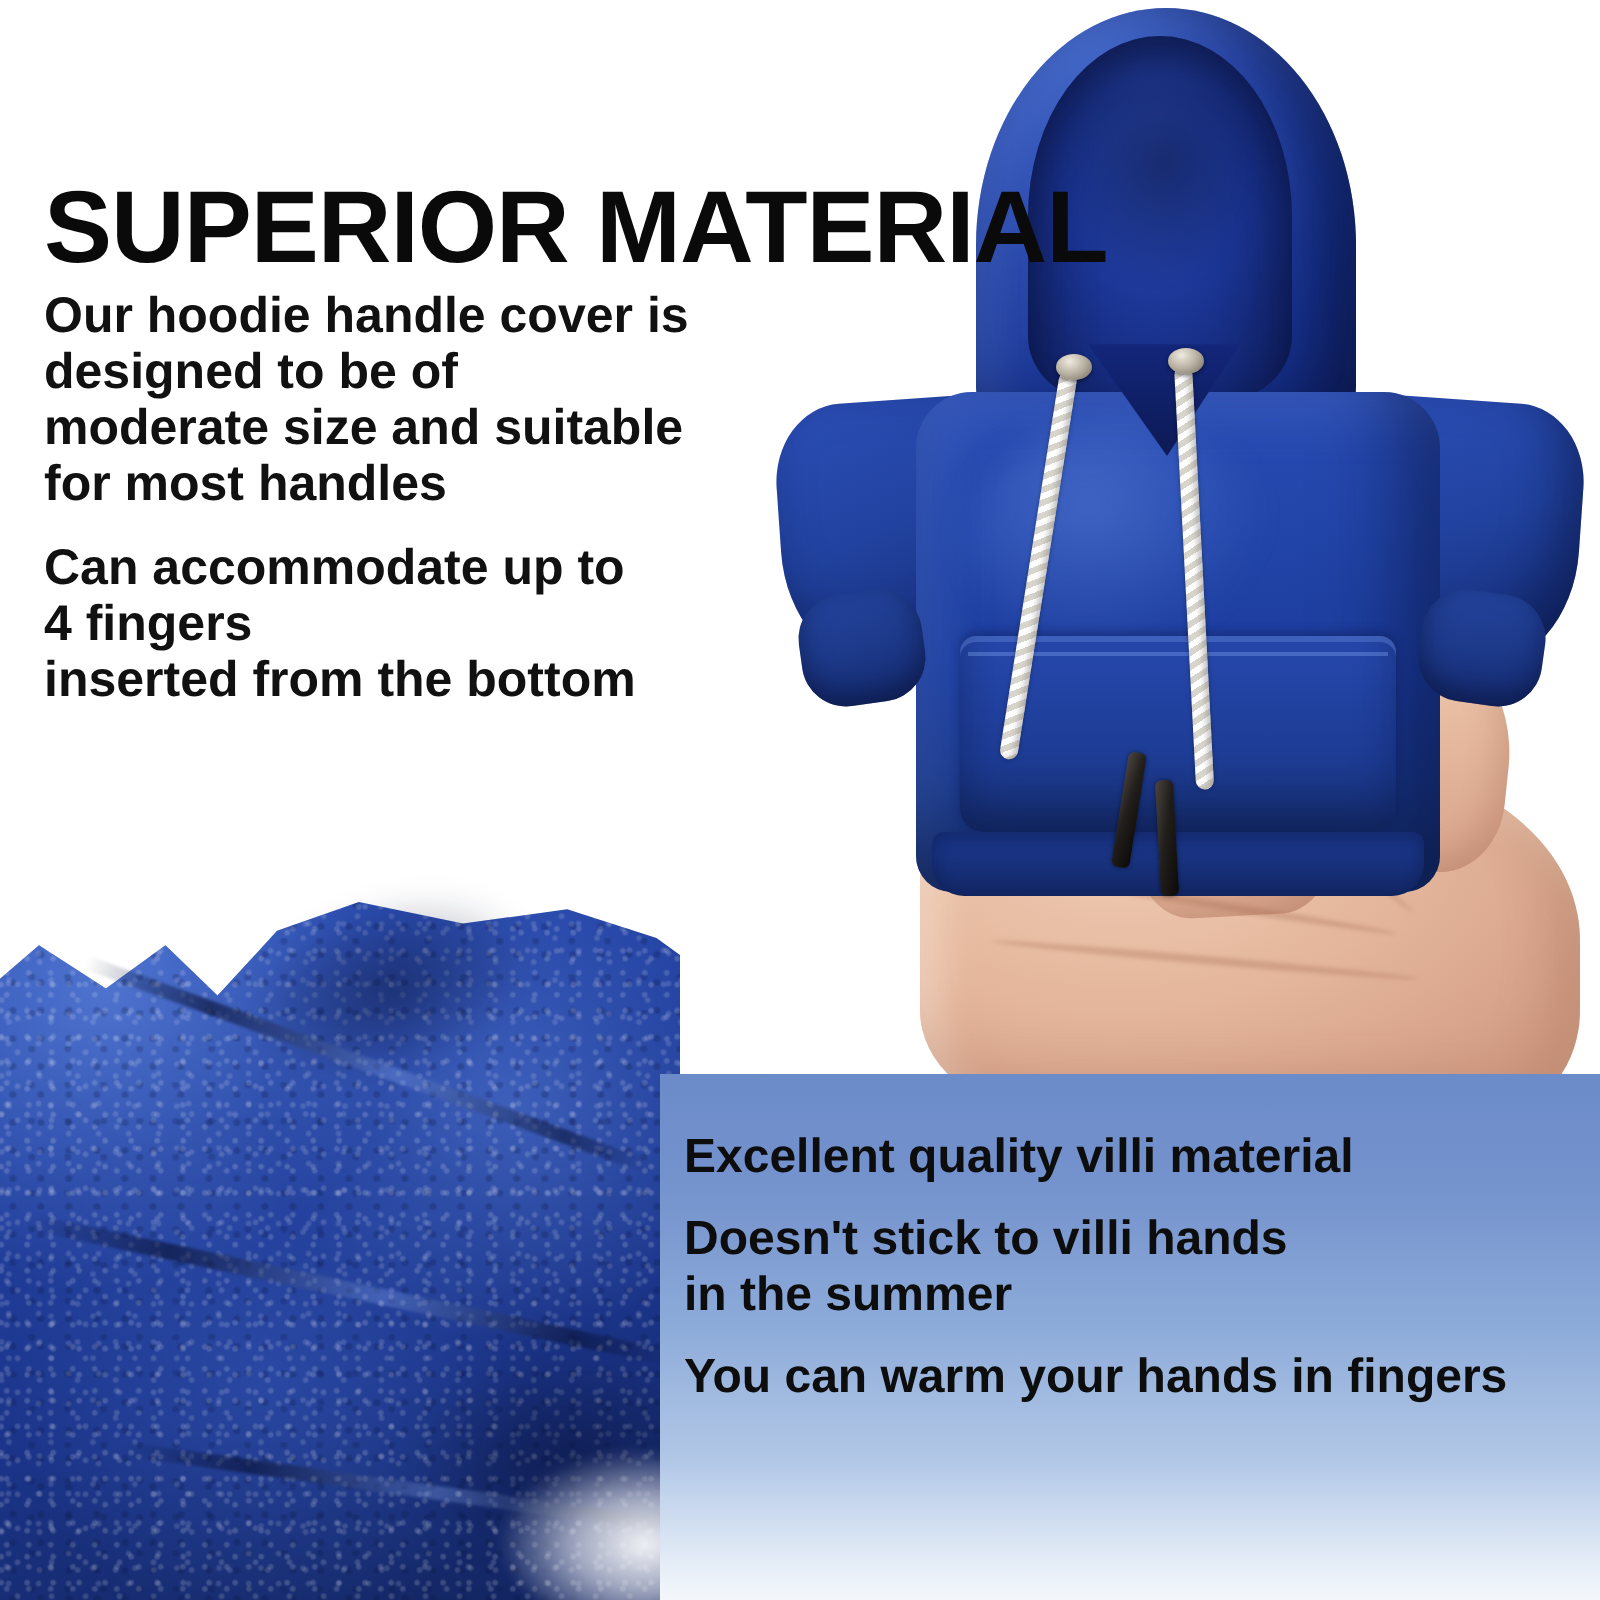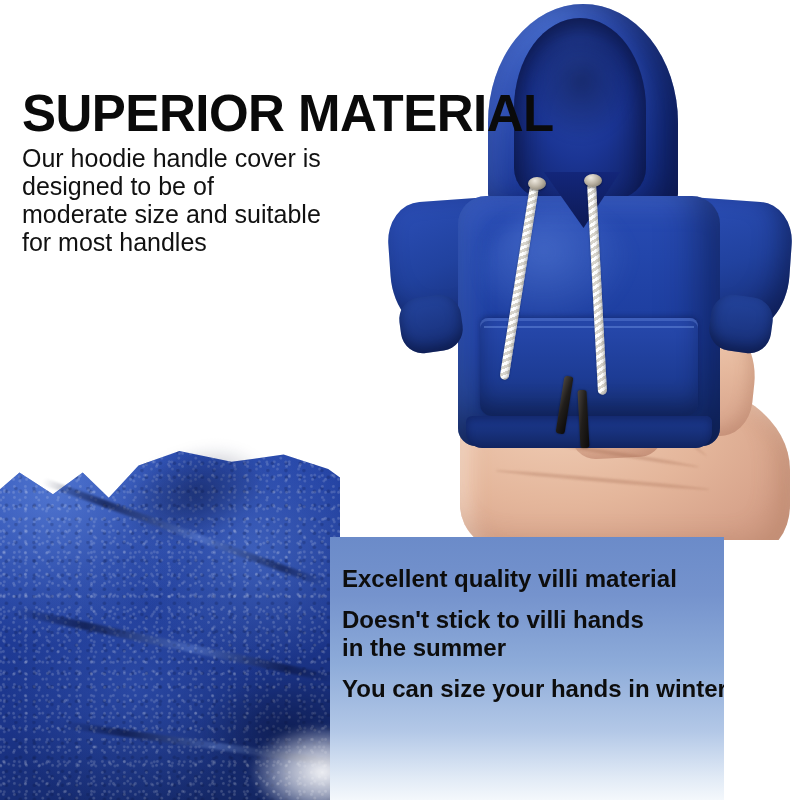--- a/index.html
+++ b/index.html
@@ -298,34 +298,34 @@
     white-space: nowrap;
   }
   .copy-block {
     position: absolute;
     left: 22px;
     top: 144px;
     width: 360px;
   }
   .copy-para {
     font-size: 25px;
-    font-weight: 400;
+    font-weight: 700;
     line-height: 1.12;
     color: #111111;
     font-family: "Liberation Sans", sans-serif;
     margin: 0 0 14px 0;
     white-space: pre-line;
   }
 
   
   .benefit-panel {
     position: absolute;
     left: 330px;
     top: 537px;
-    width: 394px;
+    width: 470px;
     height: 263px;
     background: linear-gradient(180deg,
       #6b8bc9 0%,
       #7593cd 22%,
       #8dabd9 48%,
       #b3c8e7 74%,
       #e2ebf6 92%,
       #f4f8fc 100%);
     overflow: hidden;
   }
@@ -398,24 +398,27 @@
     <div class="fleece-glow"></div>
   </div>
 
   <div class="headline">SUPERIOR MATERIAL</div>
 
   <div class="copy-block">
     <p class="copy-para">Our hoodie handle cover is
 designed to be of
 moderate size and suitable
 for most handles</p>
+    <p class="copy-para">Can accommodate up to
+4 fingers
+inserted from the bottom</p>
   </div>
 
   <div class="benefit-panel">
     <div class="benefit-list">
       <p class="benefit-item">Excellent quality villi material</p>
       <p class="benefit-item">Doesn't stick to villi hands
 in the summer</p>
-      <p class="benefit-item">You can size your hands in winter</p>
+      <p class="benefit-item">You can warm your hands in fingers</p>
     </div>
   </div>
 
 </div>
 
 </body></html>

